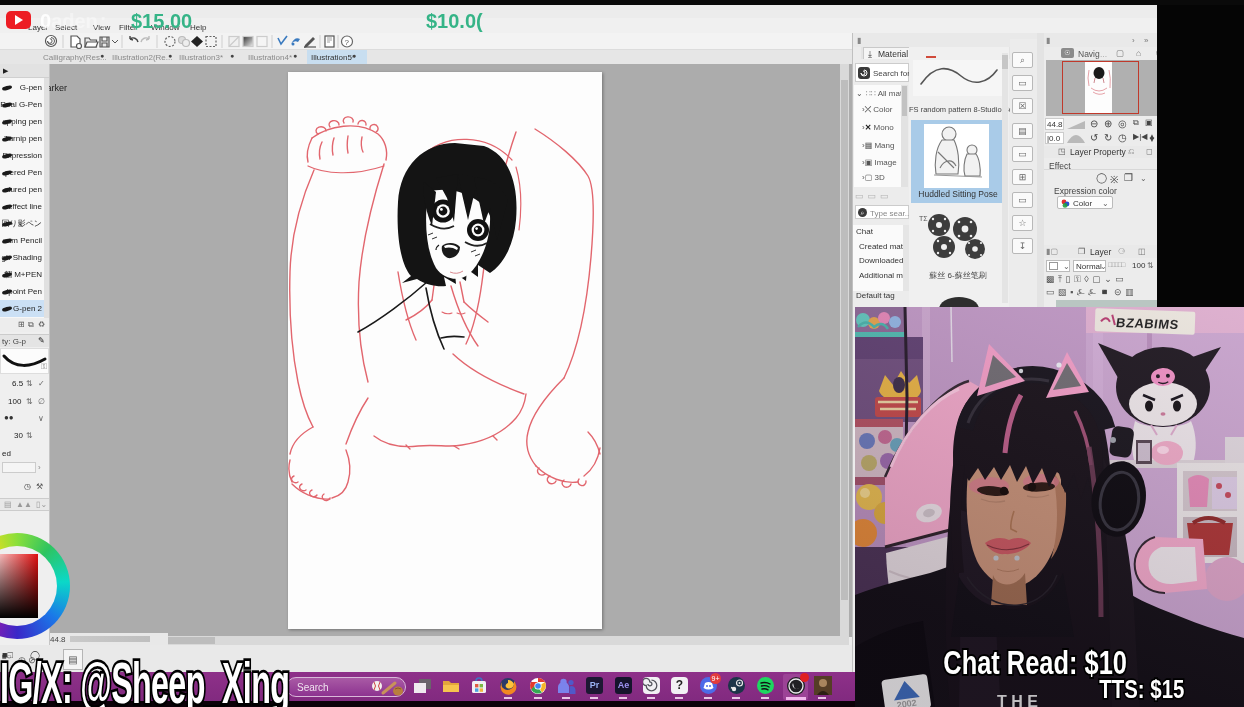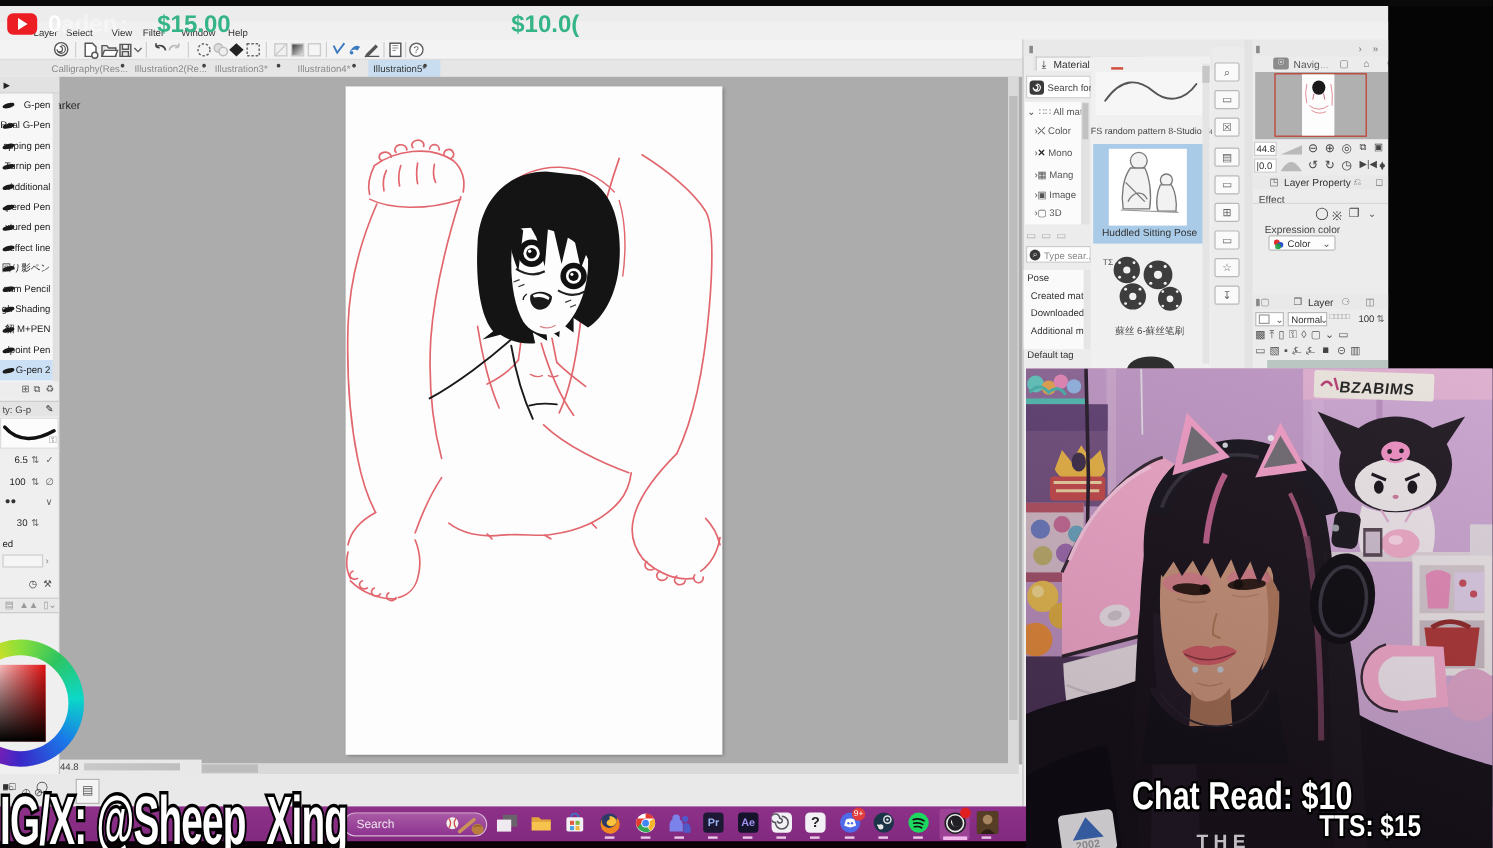--- a/index.html
+++ b/index.html
@@ -182,21 +182,21 @@
   <div class="abs" id="subtool" style="left:0;top:64px;width:50px;height:581px;background:#efefef;border-right:1px solid #c5c5c5;font-size:8px;color:#222;">
     <div class="abs" style="left:0;top:0;width:49px;height:14px;background:#e2e2e2;border-bottom:1px solid #d0d0d0;">
         <span class="abs" style="left:3px;top:3px;font-size:7px;">▶</span>
         <span class="abs" style="left:11px;top:19px;font-size:9px;padding-left:28px;">Marker</span>
       </div>
     <div id="toolrows" class="abs" style="left:0;top:14px;width:44px;height:240px;background:#f7f7f7;">
       <div class="trow" style="top:1px;">G-pen</div>
       <div class="trow" style="top:18px;">Real G-Pen</div>
       <div class="trow" style="top:35px;">apping pen</div>
       <div class="trow" style="top:52px;">Turnip pen</div>
-      <div class="trow" style="top:69px;">Additional</div>
+      <div class="trow" style="top:69px;">Expression</div>
       <div class="trow" style="top:86px;">pered Pen</div>
       <div class="trow" style="top:103px;">xtured pen</div>
       <div class="trow" style="top:120px;">effect line</div>
       <div class="trow" style="top:137px;">回り影ペン</div>
       <div class="trow" style="top:154px;">eam Pencil</div>
       <div class="trow" style="top:171px;">gh Shading</div>
       <div class="trow" style="top:188px;">貂 M+PEN</div>
       <div class="trow" style="top:205px;">lpoint Pen</div>
       <div class="trow sel" style="top:222px;">G-pen 2</div>
     </div>
@@ -284,21 +284,21 @@
     </div>
     <div class="abs" style="left:48px;top:52px;width:7px;height:102px;background:#e2e2e2;">
         <div class="abs" style="left:1px;top:1px;width:5px;height:30px;background:#c2c2c2;"></div>
       </div>
     <div class="abs" style="left:2px;top:158px;width:54px;height:10px;color:#b0b0b0;font-size:9px;letter-spacing:4px;">▭▭▭</div>
     <div class="abs" style="left:2px;top:172px;width:54px;height:14px;background:#fff;border:1px solid #ccc;">
         <span class="abs" style="left:2px;top:2px;width:9px;height:9px;background:#3a3a3a;border-radius:50%;color:#fff;font-size:7px;text-align:center;line-height:9px;">⌕</span>
         <span class="abs" style="left:14px;top:3px;color:#888;">Type sear...</span>
       </div>
     <div class="abs" style="left:0px;top:192px;width:56px;height:66px;background:#fafafa;"></div>
-    <div class="abs" style="left:3px;top:194px;">Pose</div>
+    <div class="abs" style="left:3px;top:194px;">Chat</div>
     <div class="abs" style="left:6px;top:209px;">Created mat</div>
     <div class="abs" style="left:6px;top:223px;">Downloaded</div>
     <div class="abs" style="left:6px;top:238px;">Additional m</div>
     <div class="abs" style="left:3px;top:258px;">Default tag</div>
     <div class="abs" style="left:50px;top:192px;width:6px;height:66px;background:#e5e5e5;"></div>
 
     <div class="abs" style="left:56px;top:14px;width:100px;height:625px;background:#f0f0f0;">
       <div class="abs" style="left:17px;top:9px;width:10px;height:2px;background:#d04a3a;"></div>
       <div class="abs" style="left:4px;top:13px;width:90px;height:36px;background:#f6f6f6;">
         <svg width="90" height="36">

